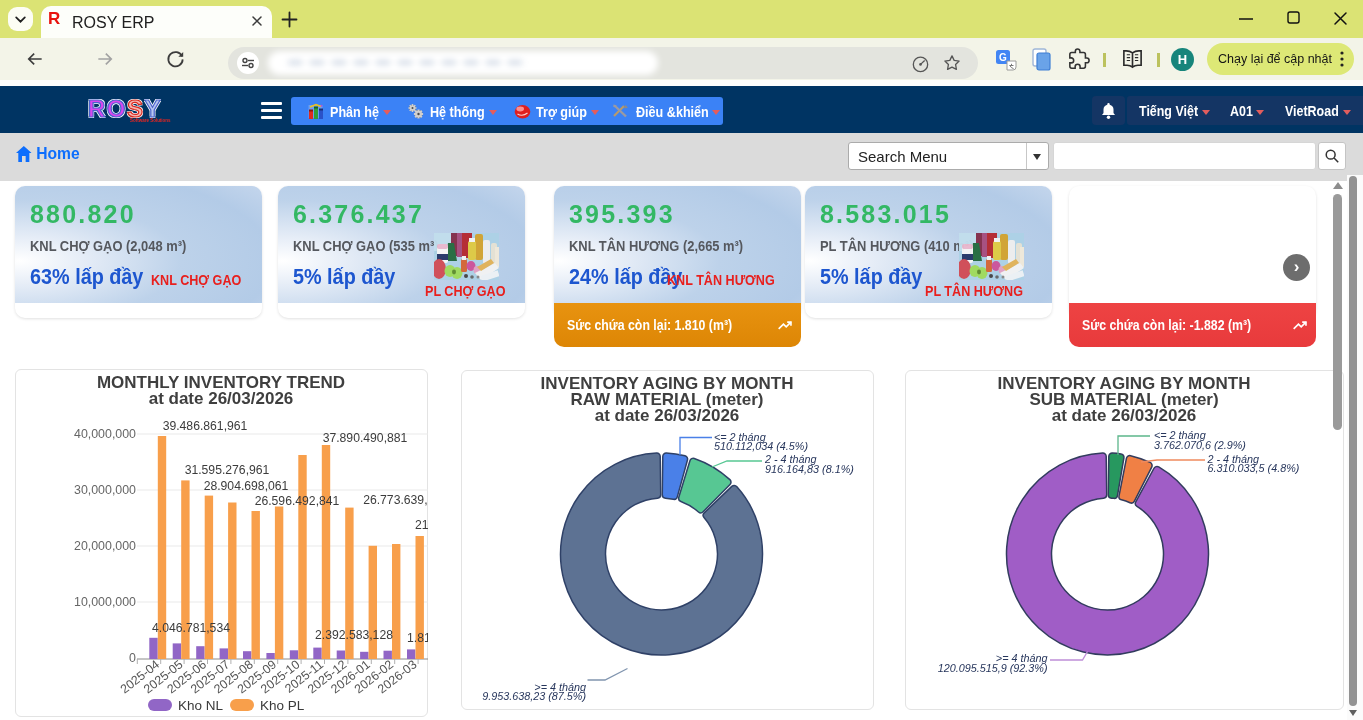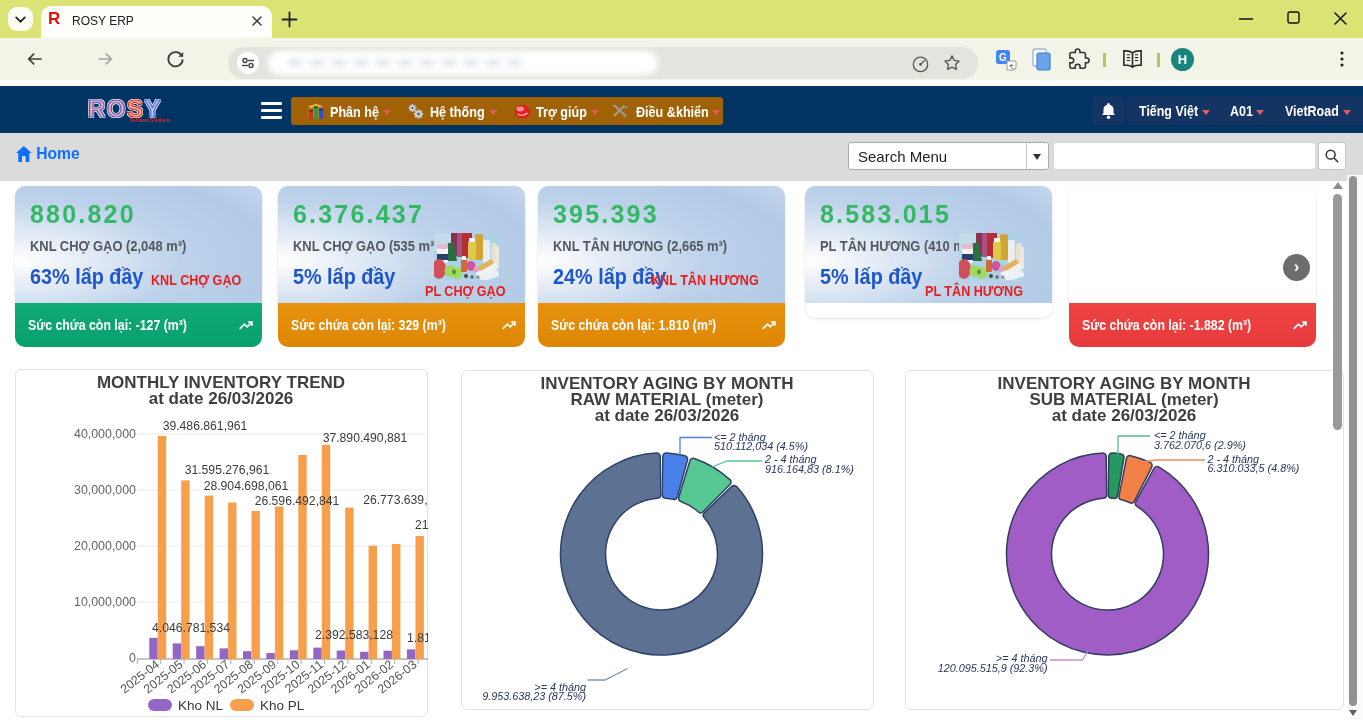--- a/index.html
+++ b/index.html
@@ -5,38 +5,38 @@
   * { margin:0; padding:0; box-sizing:border-box; }
   html,body { width:1363px; height:720px; overflow:hidden; font-family:"Liberation Sans", sans-serif; background:#fff; }
   .abs { position:absolute; }
   #stage { position:relative; width:1363px; height:720px; }
 
   
   #tabbar { position:absolute; left:0; top:0; width:1363px; height:38px; background:#dbe374; }
   #tabsearch { position:absolute; left:8px; top:7px; width:25px; height:24px; background:#fcfdf4; border-radius:9px; }
   #tabsearch svg { position:absolute; left:6px; top:6px; }
   #tab { position:absolute; left:41px; top:6px; width:231px; height:32px; background:#fdfefa; border-radius:10px 10px 0 0; }
-  #tabtitle { position:absolute; left:31px; top:8px; font-size:12px; color:#202020; }
+  #tabtitle { position:absolute; left:31px; top:8px; font-size:16px; color:#202020; }
   #tabfav { position:absolute; left:7px; top:3px; font-size:17px; font-weight:bold; color:#e8130e; }
   #tabclose { position:absolute; left:207px; top:6px; width:18px; height:18px; }
   #newtab { position:absolute; left:281px; top:11px; width:17px; height:17px; }
   .winctl { position:absolute; top:0; height:38px; }
 
   #toolbar { position:absolute; left:0; top:38px; width:1363px; height:42px; background:#f3f4e8; }
   #omnibox { position:absolute; left:228px; top:9px; width:750px; height:32px; background:#e3e4de; border-radius:16px; }
   #tunechip { position:absolute; left:9px; top:5px; width:22px; height:22px; border-radius:50%; background:#fff; }
   #whitestrip { position:absolute; left:0; top:80px; width:1363px; height:6px; background:#fdfdfc; }
 
   
   #navbar { position:absolute; left:0; top:86px; width:1363px; height:47px; background:#003463; }
   #logo { position:absolute; left:88px; top:13px; font-weight:bold; font-size:24px; letter-spacing:1.5px; line-height:20px; text-shadow:-1px -1px 0 #fff,1px -1px 0 #fff,-1px 1px 0 #fff,1px 1px 0 #fff; }
   #logosub { position:absolute; left:130px; top:31.5px; font-size:7px; color:#e8251f; font-weight:bold; transform:scale(.64); transform-origin:left top; white-space:nowrap; }
   #burger { position:absolute; left:261px; top:16px; width:21px; }
   #burger div { height:2.5px; background:#fff; margin-bottom:4.5px; border-radius:1px; }
-  #menustrip { position:absolute; left:291px; top:11px; width:432px; height:28px; background:#a16207; border-radius:3px; display:flex; align-items:center; }
+  #menustrip { position:absolute; left:291px; top:11px; width:432px; height:28px; background:#3b82f6; border-radius:3px; display:flex; align-items:center; }
   .mitem { display:flex; align-items:center; color:#fff; font-weight:bold; font-size:15px; white-space:nowrap; }
   .mtxt { display:inline-block; transform:scaleX(.84); transform-origin:left; }
   .rtxt { display:inline-block; transform:scaleX(.83); transform-origin:left; }
   .caret { width:0; height:0; border-left:4px solid transparent; border-right:4px solid transparent; border-top:5px solid #e25d5d; margin-left:4px; margin-top:3px; }
   #bellbox { position:absolute; left:1092px; top:10px; width:33px; height:29px; background:#143564; border-radius:4px; }
   #rightstrip { position:absolute; left:1127px; top:10px; width:236px; height:29px; background:#143564; border-radius:3px 0 0 3px; display:flex; align-items:center; color:#fff; font-weight:bold; font-size:15px; white-space:nowrap; }
   
 
   
   #crumb { position:absolute; left:0; top:133px; width:1363px; height:48px; background:#dbdbdb; }
@@ -152,32 +152,33 @@
     <svg class="abs" style="left:1068px;top:10px" width="22" height="22" viewBox="0 0 24 24">
         <path d="M20.5 11H19V7a2 2 0 0 0-2-2h-4V3.5a2.5 2.5 0 0 0-5 0V5H4a2 2 0 0 0-2 2v3.8h1.5a2.7 2.7 0 0 1 0 5.4H2V20a2 2 0 0 0 2 2h3.8v-1.5a2.7 2.7 0 0 1 5.4 0V22H17a2 2 0 0 0 2-2v-4h1.5a2.5 2.5 0 0 0 0-5z" fill="none" stroke="#333" stroke-width="1.7"></path>
       </svg>
     <div class="abs" style="left:1103px;top:15px;width:2.5px;height:14px;background:#bcc25e"></div>
     <svg class="abs" style="left:1121px;top:10px" width="23" height="23" viewBox="0 0 24 24">
         <path d="M12 5c-1.8-1.3-4.1-2-6.5-2H3v15h3a9 9 0 0 1 6 2 9 9 0 0 1 6-2h3V3h-2.5c-2.4 0-4.7.7-6.5 2zm0 0v15" fill="none" stroke="#2a2a2a" stroke-width="1.7"></path>
         <path d="M6 7h3.5M6 10h3.5M6 13h3.5M14.5 7H18M14.5 10H18M14.5 13H18" stroke="#2a2a2a" stroke-width="1.2"></path>
       </svg>
     <div class="abs" style="left:1157px;top:15px;width:2.5px;height:14px;background:#bcc25e"></div>
     <div class="abs" style="left:1171px;top:10px;width:23px;height:23px;border-radius:50%;background:#17857b;color:#fff;font-size:13px;font-weight:bold;text-align:center;line-height:23px">H</div>
+    <div class="abs" style="left:1207px;top:5px;width:147px;height:32px;background:#dde876;border-radius:16px;color:#151515;font-size:12.5px;line-height:32px;text-align:left;padding-left:11px;white-space:nowrap">Chạy lại để cập nhật</div>
     <svg class="abs" style="left:1332px;top:10px" width="20" height="22" viewBox="0 0 20 22">
         <g fill="#222">
           <circle cx="10" cy="5" r="1.6"></circle>
           <circle cx="10" cy="11" r="1.6"></circle>
           <circle cx="10" cy="17" r="1.6"></circle>
         </g>
       </svg>
   </div>
   <div id="whitestrip"></div>
 
   <div id="navbar">
-    <div id="logo"><span style="color:#fca5a5;-webkit-text-stroke:1.2px #4a63cc">RO</span><span style="color:#f3b5b0;-webkit-text-stroke:1.2px #d8281e">S</span><span style="color:#b9c6ef;-webkit-text-stroke:1.2px #4a63cc">Y</span></div>
+    <div id="logo"><span style="color:#d946ef;-webkit-text-stroke:1.2px #4a63cc">RO</span><span style="color:#f3b5b0;-webkit-text-stroke:1.2px #d8281e">S</span><span style="color:#b9c6ef;-webkit-text-stroke:1.2px #4a63cc">Y</span></div>
     <div id="logosub">Software Solutions</div>
     <div id="burger">
         <div></div>
         <div></div>
         <div></div>
       </div>
     <div id="menustrip">
       <div class="mitem" style="margin-left:16px">
         <svg width="17" height="17" viewBox="0 0 17 17" style="margin-right:6px">
             <rect x="1.5" y="2" width="14" height="13" fill="#f2f2f2" opacity=".25"></rect>
@@ -273,27 +274,20 @@
         </svg>
       </div>
   </div>
 
   <div class="card" style="left:15px">
     <div class="cbody">
       <div class="bignum">880.820</div>
       <div class="clabel">KNL CHỢ GẠO (2,048 m³)</div>
       <div class="cpct">63% lấp đầy</div>
       <div class="credlbl" style="left:136px;top:84.5px">KNL CHỢ GẠO</div>
-    </div>
-    <div class="cfoot green">
-        <span class="t">Sức chứa còn lại: -127 (m³)</span>
-      <svg width="15" height="11" viewBox="0 0 22 14">
-          <path d="M1 12 L8 5 L12 9 L19 2" stroke="#fff" stroke-width="2.4" fill="none"></path>
-          <path d="M13.5 2 H19 V7.5" stroke="#fff" stroke-width="2.4" fill="none"></path>
-        </svg>
     </div>
   </div>
 
   <div class="card" style="left:278px">
     <div class="cbody">
       <div class="bignum">6.376.437</div>
       <div class="clabel">KNL CHỢ GẠO (535 m³)</div>
       <div class="cpct">5% lấp đầy</div>
       <svg class="spool" style="left:156px;top:47px" viewBox="0 0 65 47">
         <rect width="65" height="47" fill="#a9d3ea"></rect>
@@ -323,30 +317,23 @@
           <ellipse cx="43" cy="37" rx="3.5" ry="4" fill="#e9a0c6"></ellipse>
         <path d="M41 40 L61 30 L65 35 L47 47 Z" fill="#f3f3f3"></path>
         <path d="M43 34 L57 26 L60 30 L47 38 Z" fill="#e8b24a"></path>
         <rect x="47" y="40" width="18" height="6" fill="#eef2f6" transform="rotate(-18 56 43)"></rect>
         <circle cx="32" cy="43" r="2" fill="#444"></circle>
           <circle cx="38" cy="44" r="1.8" fill="#666"></circle>
           <circle cx="44" cy="44" r="1.5" fill="#888"></circle>
       </svg>
       <div class="credlbl" style="left:147px;top:96px">PL CHỢ GẠO</div>
     </div>
-    <div class="cfoot orange">
-        <span class="t">Sức chứa còn lại: 329 (m³)</span>
-      <svg width="15" height="11" viewBox="0 0 22 14">
-          <path d="M1 12 L8 5 L12 9 L19 2" stroke="#fff" stroke-width="2.4" fill="none"></path>
-          <path d="M13.5 2 H19 V7.5" stroke="#fff" stroke-width="2.4" fill="none"></path>
-        </svg>
-    </div>
-  </div>
-
-  <div class="card" style="left:538px">
+  </div>
+
+  <div class="card" style="left:554px">
     <div class="cbody">
       <div class="bignum">395.393</div>
       <div class="clabel">KNL TÂN HƯƠNG (2,665 m³)</div>
       <div class="cpct">24% lấp đầy</div>
       <div class="credlbl" style="left:113px;top:84.5px">KNL TÂN HƯƠNG</div>
     </div>
     <div class="cfoot orange">
         <span class="t">Sức chứa còn lại: 1.810 (m³)</span>
       <svg width="15" height="11" viewBox="0 0 22 14">
           <path d="M1 12 L8 5 L12 9 L19 2" stroke="#fff" stroke-width="2.4" fill="none"></path>

